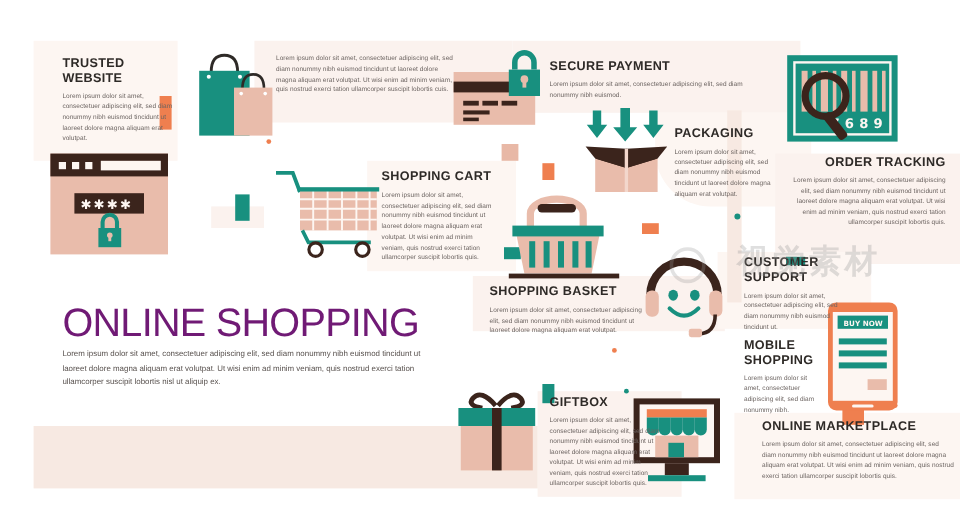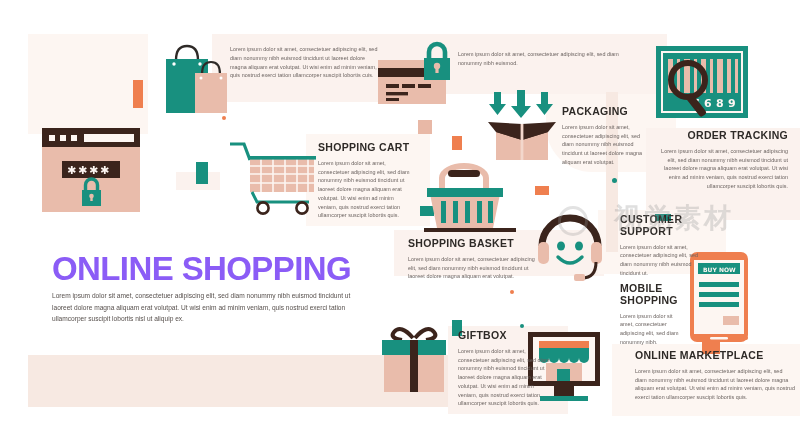--- a/index.html
+++ b/index.html
@@ -36,23 +36,23 @@
     line-height:1.62;
     color:#6b6360;
     letter-spacing:.05px;
   }
   .ta-right { text-align:right; }
 
   
   #main-title {
     position:absolute;
     font-size:33px;
-    font-weight:700;
+    font-weight:400;
     letter-spacing:-.6px;
-    color:#8b5cf6;
+    color:#701a75;
     line-height:1;
   }
   #main-sub {
     position:absolute;
     font-size:6.6px;
     line-height:1.78;
     color:#57504d;
     width:320px;
   }
 
@@ -287,26 +287,31 @@
         <path d="M43 18 h10 v10 a5 5 0 0 1 -10 0 z"></path>
         <path d="M53 18 h10 v10 a5 5 0 0 1 -10 0 z"></path>
       </g>
       <rect x="20" y="33" width="36" height="18" fill="#e9bcab"></rect>
       <rect x="31" y="39" width="13" height="12" fill="#18907f"></rect>
       <rect x="28" y="56" width="20" height="10" fill="#3b241c"></rect>
       <rect x="14" y="66" width="48" height="5" fill="#18907f"></rect>
     </svg>
   </div>
 
+  <div class="block" style="left:52px; top:48px; width:92px;">
+    <div class="h h-sm">TRUSTED WEBSITE</div>
+    <div class="body">Lorem ipsum dolor sit amet, consectetuer adipiscing elit, sed diam nonummy nibh euismod tincidunt ut laoreet dolore magna aliquam erat volutpat.</div>
+  </div>
 
   <div class="block" style="left:230px; top:45px; width:148px;">
     <div class="body">Lorem ipsum dolor sit amet, consectetuer adipiscing elit, sed diam nonummy nibh euismod tincidunt ut laoreet dolore magna aliquam erat volutpat. Ut wisi enim ad minim veniam, quis nostrud exerci tation ullamcorper suscipit lobortis cuis.</div>
   </div>
 
   <div class="block" style="left:458px; top:50px; width:168px;">
+    <div class="h h-sm">SECURE PAYMENT</div>
     <div class="body">Lorem ipsum dolor sit amet, consectetuer adipiscing elit, sed diam nonummy nibh euismod.</div>
   </div>
 
   <div class="block" style="left:562px; top:106px; width:86px;">
     <div class="h h-sm">PACKAGING</div>
     <div class="body">Lorem ipsum dolor sit amet, consectetuer adipiscing elit, sed diam nonummy nibh euismod tincidunt ut laoreet dolore magna aliquam erat volutpat.</div>
   </div>
 
   <div class="block" style="left:318px; top:142px; width:96px;">
     <div class="h h-sm">SHOPPING CART</div>

